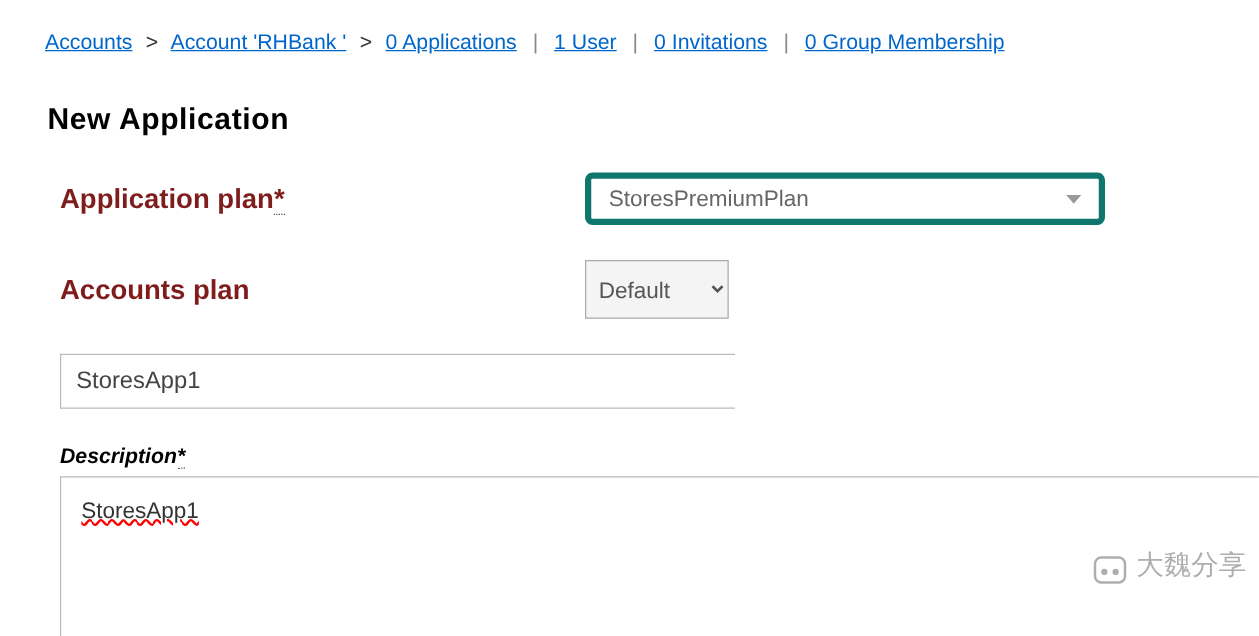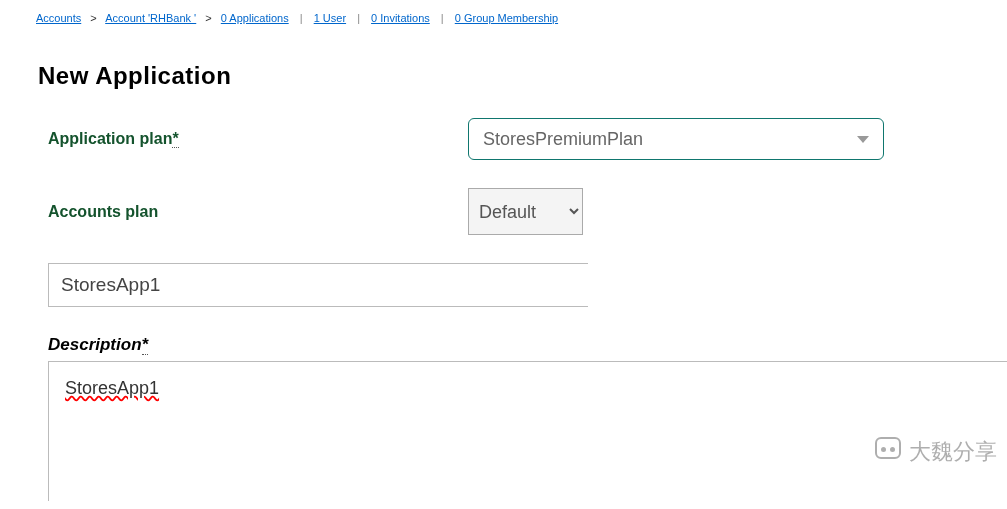--- a/index.html
+++ b/index.html
@@ -10,22 +10,22 @@
     body {
       font-family: Verdana, Geneva, sans-serif;
       font-size: 15px;
       background: #fff;
       width: 1007px;
       height: 509px;
       overflow: hidden;
       position: relative;
     }
     .breadcrumb {
-      padding: 12px 0 0 36px;
-      font-size: 11px;
+      padding: 24px 0 0 36px;
+      font-size: 17px;
       color: #555;
     }
     .breadcrumb a {
       color: #0066cc;
       text-decoration: underline;
       cursor: pointer;
     }
     .breadcrumb .sep {
       color: #333;
       margin: 0 6px;
@@ -45,31 +45,31 @@
       margin-left: 48px;
     }
     .form-row {
       display: flex;
       align-items: center;
       margin-bottom: 28px;
     }
     .form-label {
       width: 420px;
       font-weight: bold;
-      font-size: 16px;
-      color: #14532d;
+      font-size: 22px;
+      color: #7f1d1d;
     }
     .form-label .req {
       border-bottom: 1px dotted #555;
     }
     .custom-select {
       position: relative;
       display: inline-flex;
       align-items: center;
-      border: 1px solid #0f766e;
+      border: 5px solid #0f766e;
       border-radius: 6px;
       background: #fff;
       height: 42px;
       width: 416px;
       padding: 0 14px;
       cursor: pointer;
       font-size: 18px;
       color: #666;
     }
     .custom-select .caret {
@@ -120,21 +120,21 @@
       resize: none;
       text-decoration-line: underline;
       text-decoration-style: wavy;
       text-decoration-color: red;
     }
     .watermark {
       position: absolute;
       right: 10px;
       bottom: 42px;
       display: flex;
-      align-items: flex-start;
+      align-items: flex-end;
       gap: 8px;
       color: rgba(120,120,120,0.6);
       font-size: 22px;
       font-family: Liberation Mono, monospace;
       pointer-events: none;
       padding-left: 44px;
     }
     .watermark .wm-icon {
       width: 26px;
       height: 22px;

